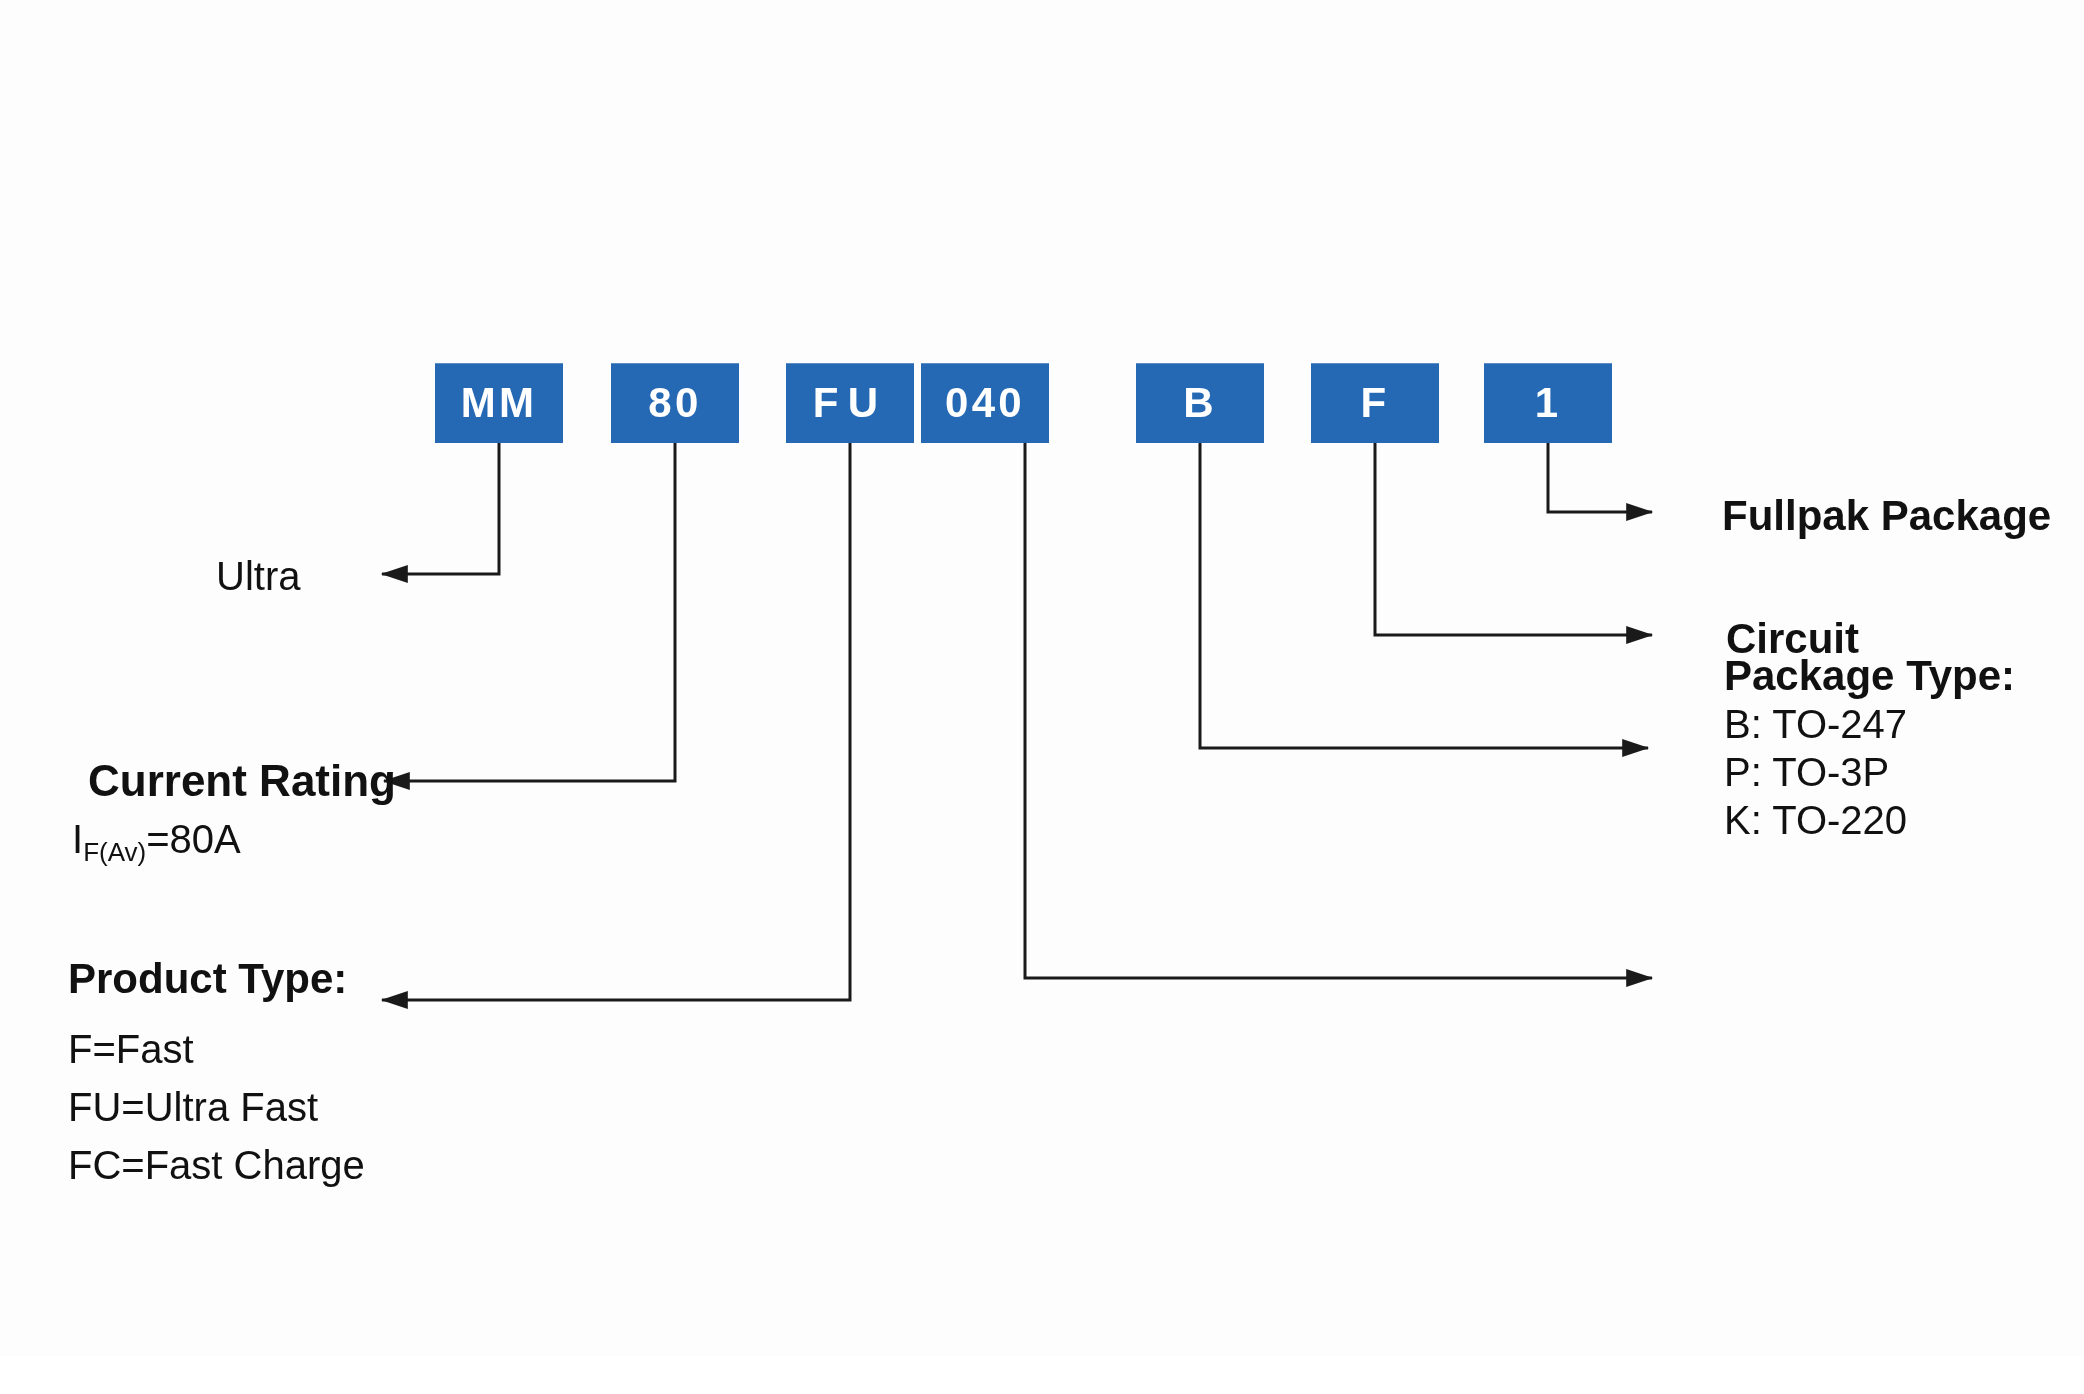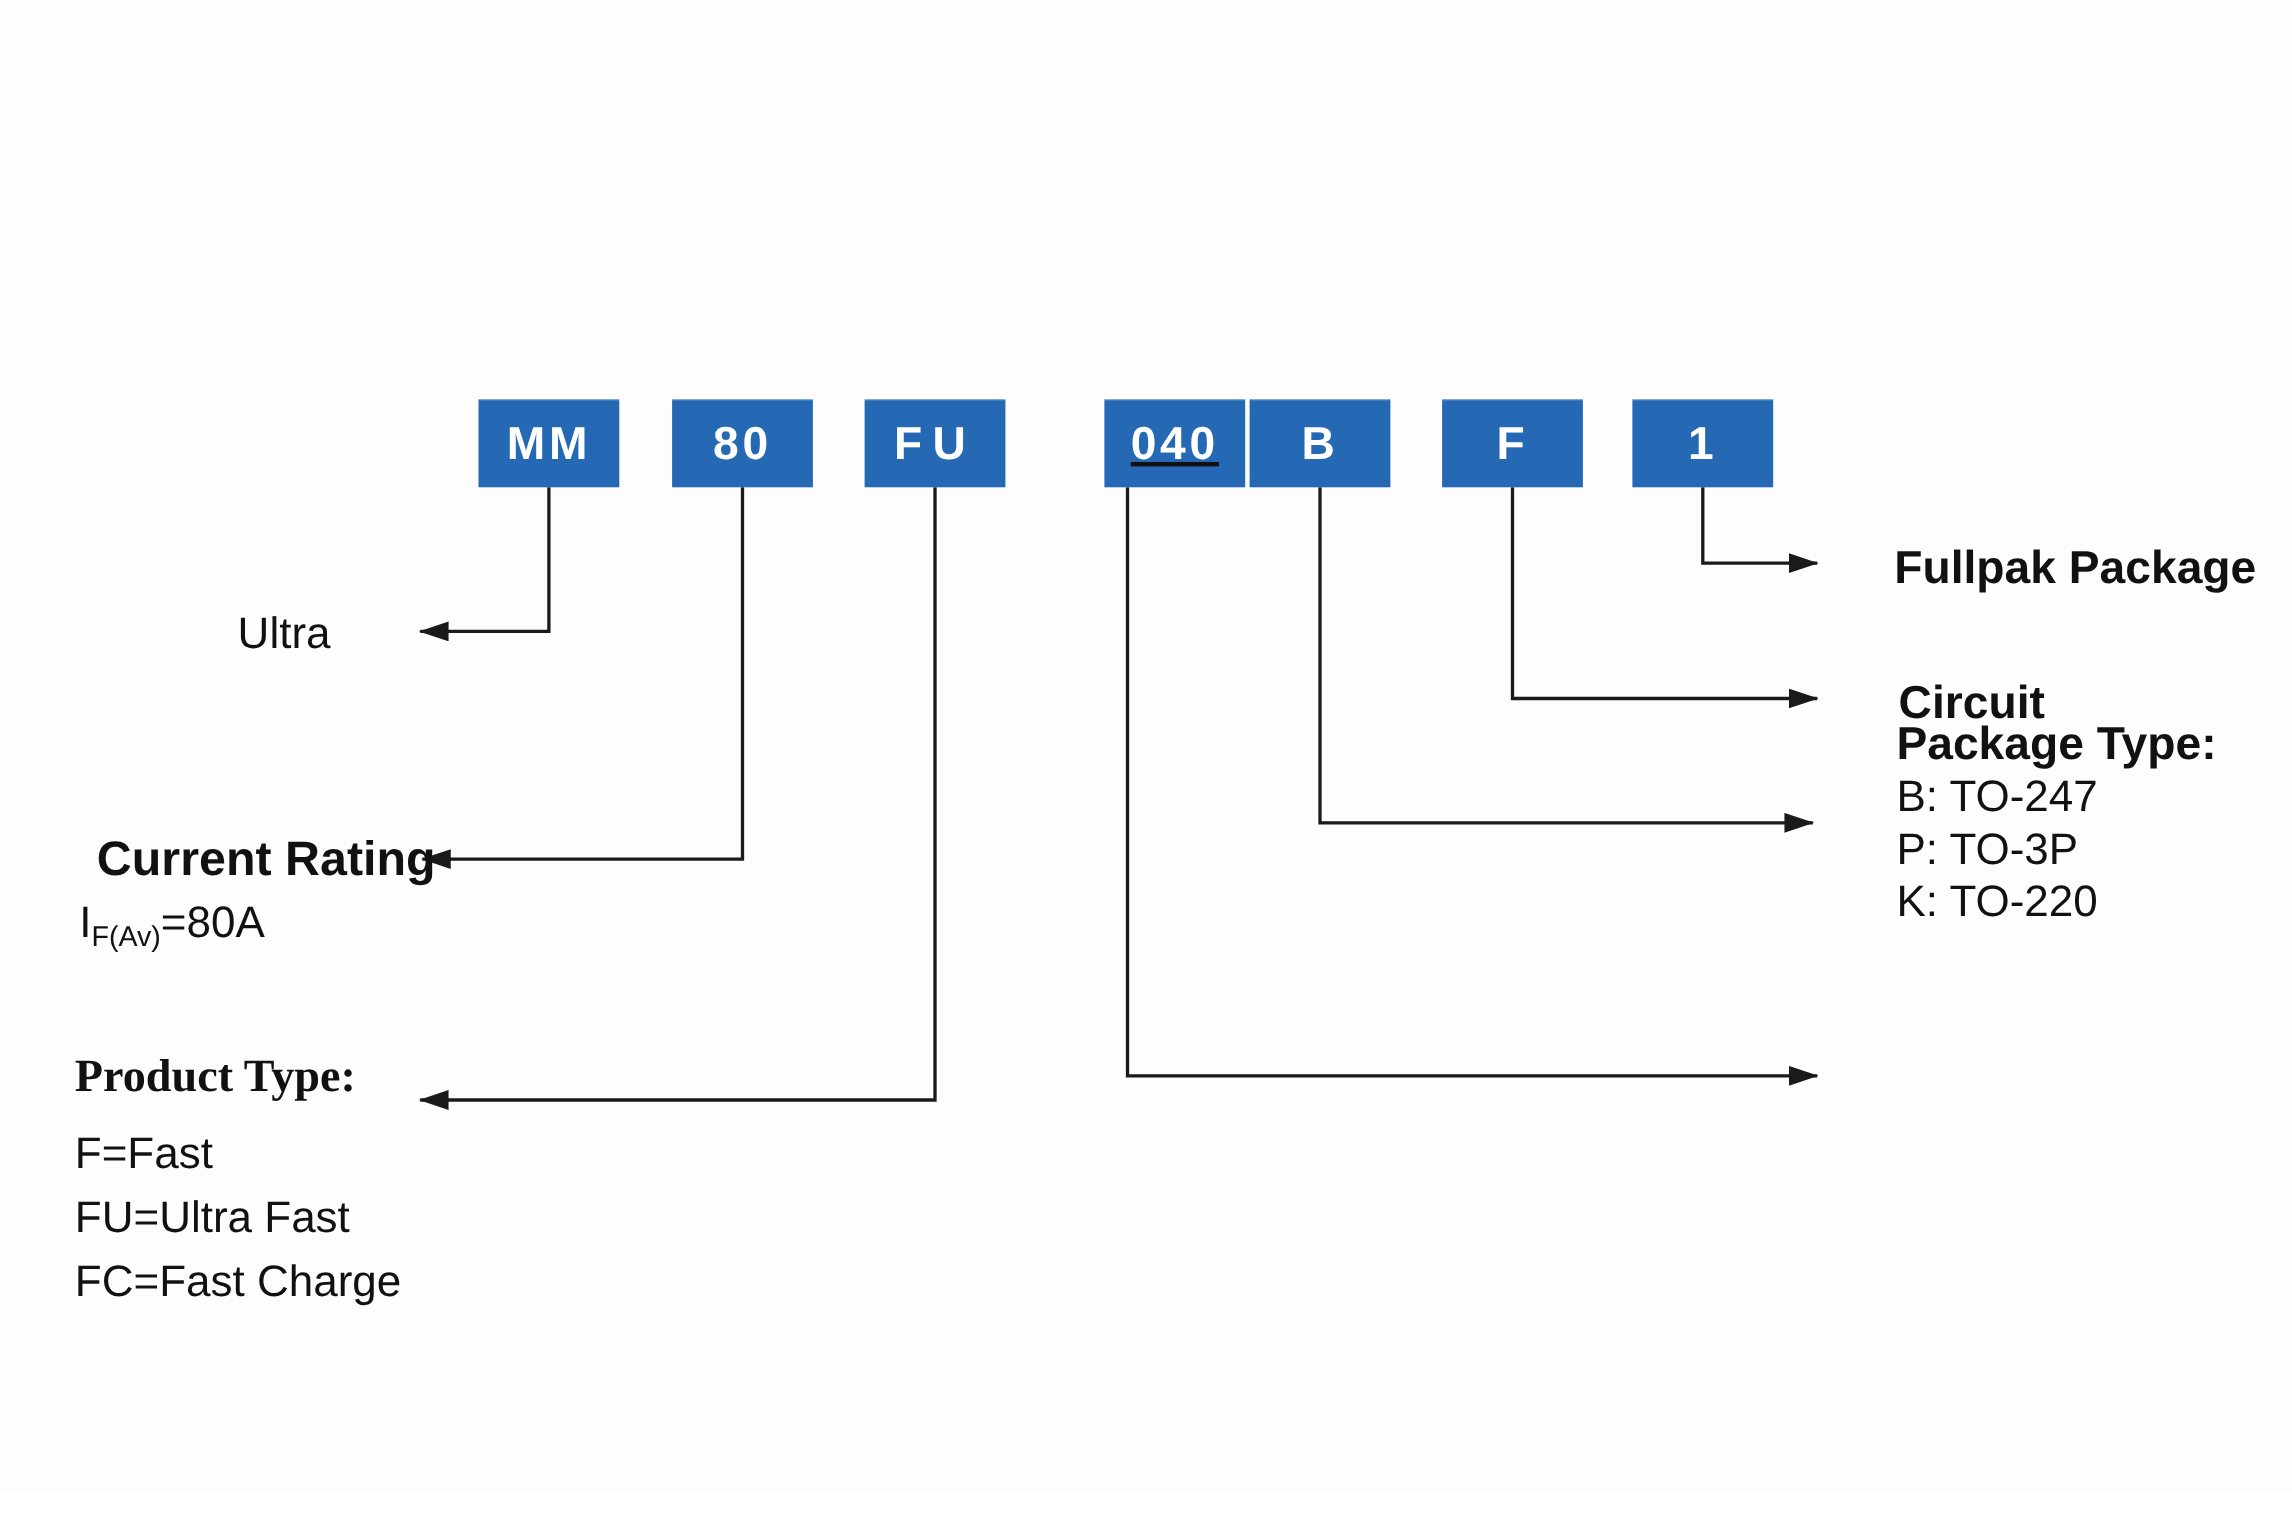--- a/index.html
+++ b/index.html
@@ -80,42 +80,42 @@
 
   <div class="code-box" style="left:435px;">
     <span>MM</span>
   </div>
   <div class="code-box" style="left:611px;">
     <span>80</span>
   </div>
   <div class="code-box" style="left:786px;">
     <span style="letter-spacing:0.22em;text-align:center;">FU</span>
   </div>
-  <div class="code-box" style="left:1004px;text-decoration:underline;">
+  <div class="code-box" style="left:921px;">
     <span>040</span>
   </div>
   <div class="code-box" style="left:1136px;">
     <span>B</span>
   </div>
   <div class="code-box" style="left:1311px;">
     <span>F</span>
   </div>
   <div class="code-box" style="left:1484px;">
     <span>1</span>
   </div>
 
   <div class="lbl" style="left:216px; top:553px;">Ultra</div>
 
   <div class="lbl bold" style="left:88px; top:756px; font-size:44px;">Current Rating</div>
   <div class="lbl" style="left:72px; top:816px;">
     <span>I</span><sub class="ifav">F(Av)</sub><span>=80A</span>
   </div>
 
   <div class="lbl lh58" style="left:68px; top:950px;">
-    <span class="block-line bold title-gap" style="font-size:42px;font-family:Liberation Serif, serif;">Product Type:</span>
+    <span class="block-line bold title-gap" style="font-size:42px;">Product Type:</span>
     <span class="block-line">F=Fast</span>
     <span class="block-line">FU=Ultra Fast</span>
     <span class="block-line">FC=Fast Charge</span>
   </div>
 
   <div class="lbl bold" style="left:1722px; top:492px; font-size:42px;">Fullpak Package</div>
 
   <div class="lbl bold" style="left:1726px; top:615px; font-size:42px;">Circuit</div>
 
   <div class="lbl lh48" style="left:1724px; top:652px;">

